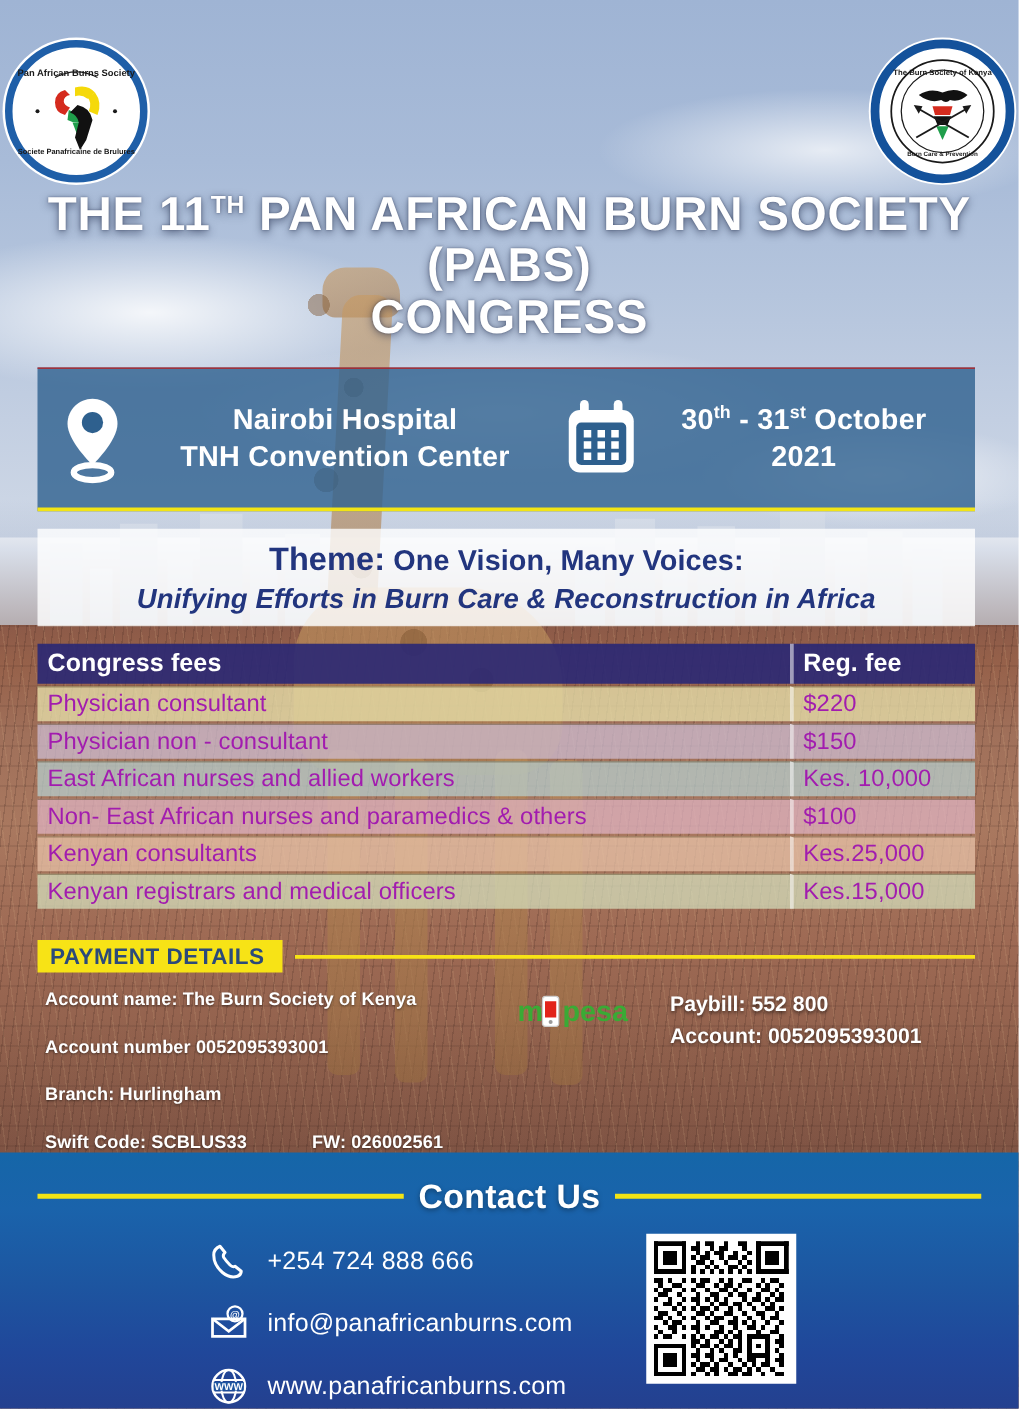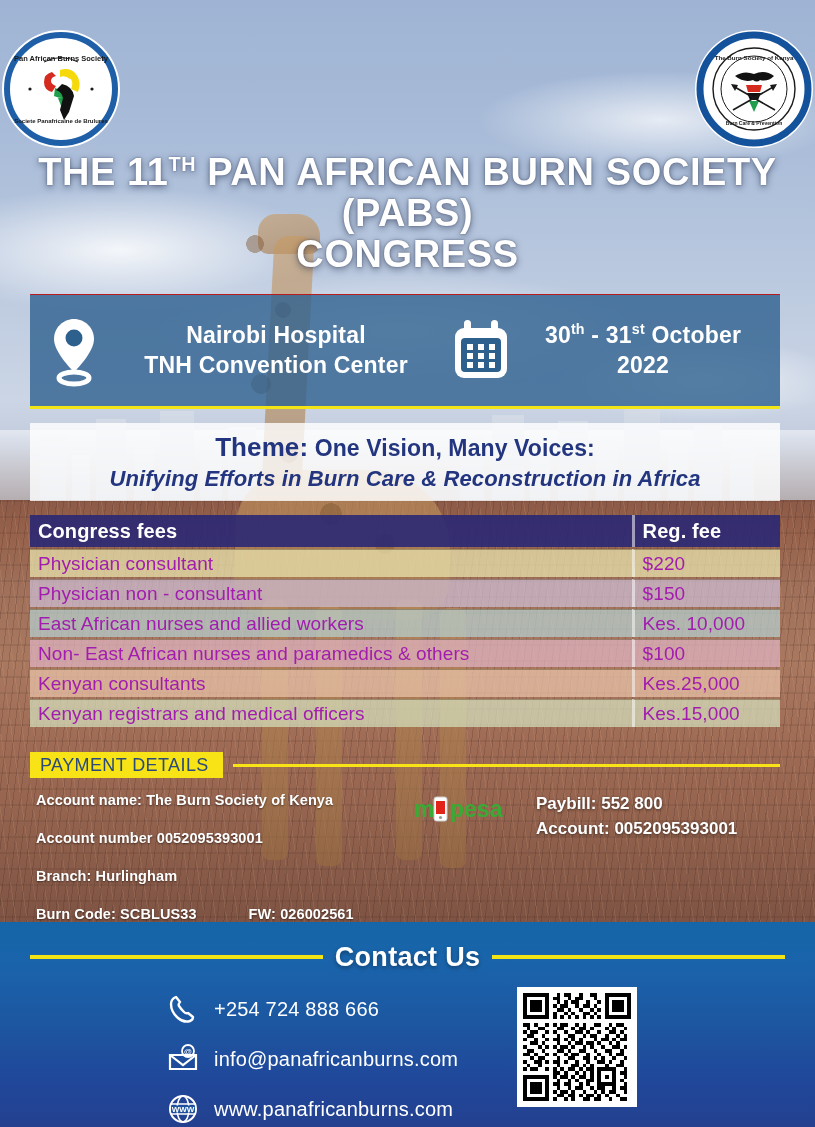--- a/index.html
+++ b/index.html
@@ -158,21 +158,21 @@
   .r6 td { background: rgba(214,224,190,.72); }
   .fees td.c-fee { border-left: 3px solid rgba(250,250,250,.55); }
   .fees th.c-fee { border-left: 3px solid rgba(250,250,250,.55); }
 
   
   .pay-head-row {
     position: absolute; left: 30px; top: 752px; width: 750px; height: 26px; z-index: 6;
     display: flex; align-items: center;
   }
   .pay-head {
-    background: #f7e316; color: #2b4a7a; font-size: 18px; font-weight: 400;
+    background: #f7e316; color: #2b4a7a; font-size: 18px; font-weight: 700;
     padding: 4px 14px 4px 10px; letter-spacing: .4px; line-height: 1;
   }
   .pay-rule { flex: 1; height: 3px; background: #f7e316; margin-left: 10px; }
 
   .pay-body { position: absolute; left: 36px; top: 792px; width: 744px; z-index: 6; color: #ffffff; }
   .pay-left { position: absolute; left: 0; top: 0; width: 380px; }
   .pay-line { font-size: 14.5px; font-weight: 700; margin-bottom: 22px; letter-spacing: .1px;
               text-shadow: 0 1px 2px rgba(0,0,0,.5); white-space: nowrap; }
   .pay-swift { display: flex; gap: 52px; }
   .mpesa { position: absolute; left: 378px; top: 2px; width: 110px; height: 30px; }
@@ -315,21 +315,21 @@
               <rect x="28" y="35" width="6" height="6"></rect>
               <rect x="39" y="35" width="6" height="6"></rect>
             <rect x="17" y="44" width="6" height="6"></rect>
               <rect x="28" y="44" width="6" height="6"></rect>
               <rect x="39" y="44" width="6" height="6"></rect>
           </g>
         </svg>
       </span>
       <div class="date-text">
         <span>30</span><sup>th</sup><span> - </span><span>31</span><sup>st</sup><span> October</span>
-        <div>2022</div>
+        <div>2021</div>
       </div>
     </div>
   </div>
 
   <div class="theme-box">
     <div class="theme-l1">
       <span class="kw">Theme:</span><span> One Vision, Many Voices:</span>
     </div>
     <div class="theme-l2">Unifying Efforts in Burn Care &amp; Reconstruction in Africa</div>
   </div>
@@ -373,21 +373,21 @@
     <span class="pay-head">PAYMENT DETAILS</span>
     <span class="pay-rule"></span>
   </div>
 
   <div class="pay-body">
     <div class="pay-left">
       <div class="pay-line">Account name: The Burn Society of Kenya</div>
       <div class="pay-line">Account number 0052095393001</div>
       <div class="pay-line">Branch: Hurlingham</div>
       <div class="pay-line pay-swift">
-        <span>Burn Code: SCBLUS33</span>
+        <span>Swift Code: SCBLUS33</span>
         <span>FW: 026002561</span>
       </div>
     </div>
 
     <div class="mpesa">
       <svg viewBox="0 0 110 30">
         <text x="0" y="23" font-family="Liberation Sans, sans-serif" font-size="23" font-weight="bold" fill="#3aaa35">m</text>
         <rect x="20" y="3" width="13" height="24" rx="2.5" fill="#ffffff" stroke="#cccccc" stroke-width="1"></rect>
         <rect x="22" y="7" width="9" height="13" fill="#e2231a"></rect>
         <circle cx="26.5" cy="23.5" r="1.6" fill="#999999"></circle>

